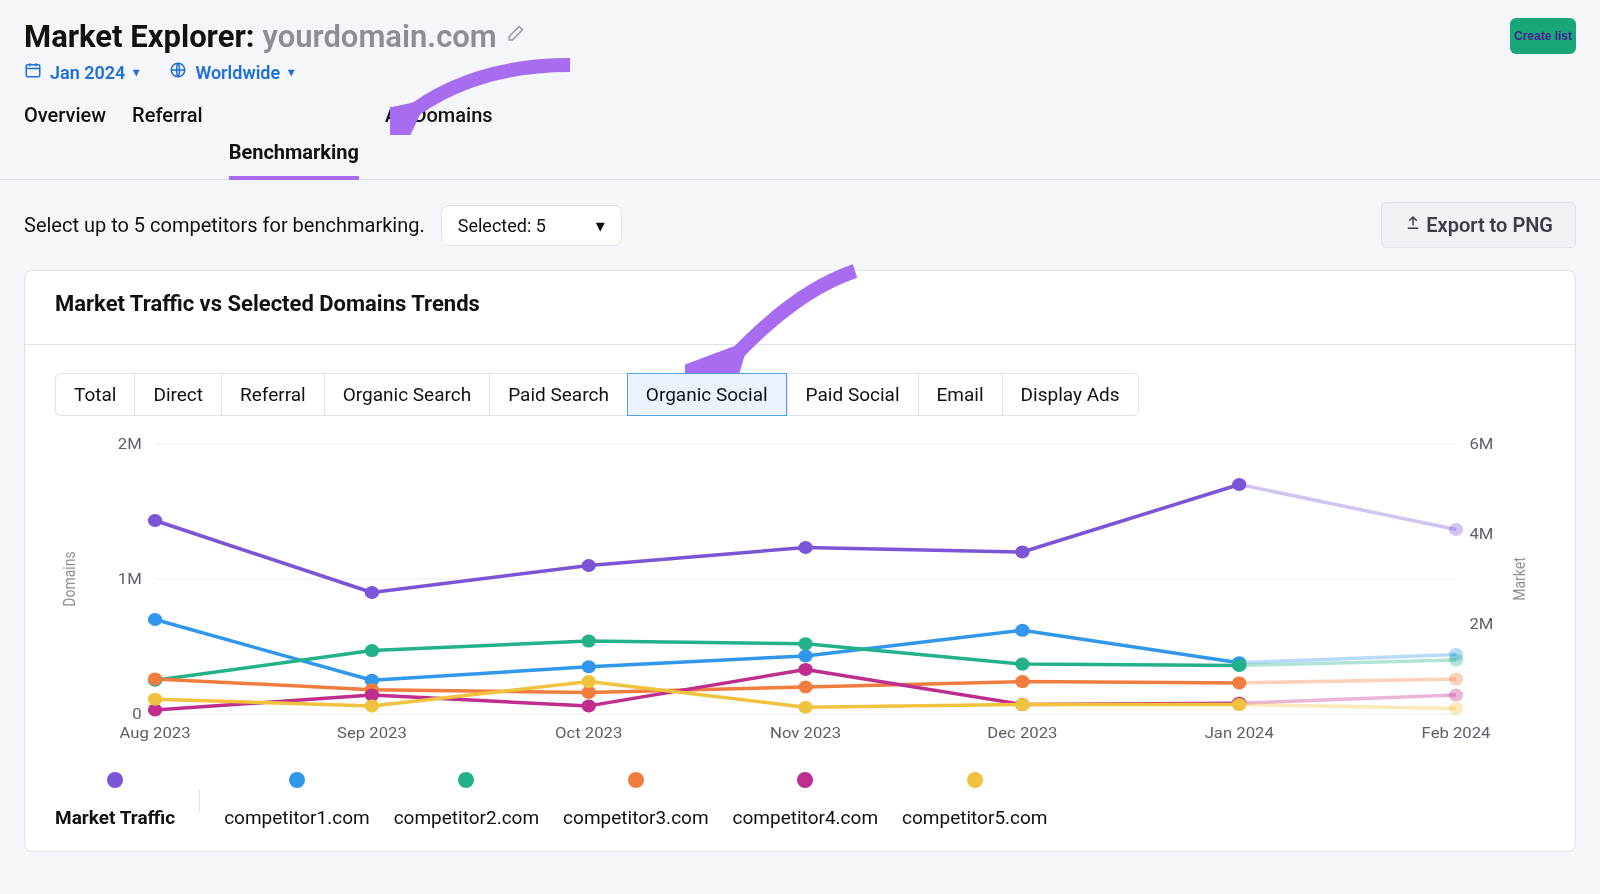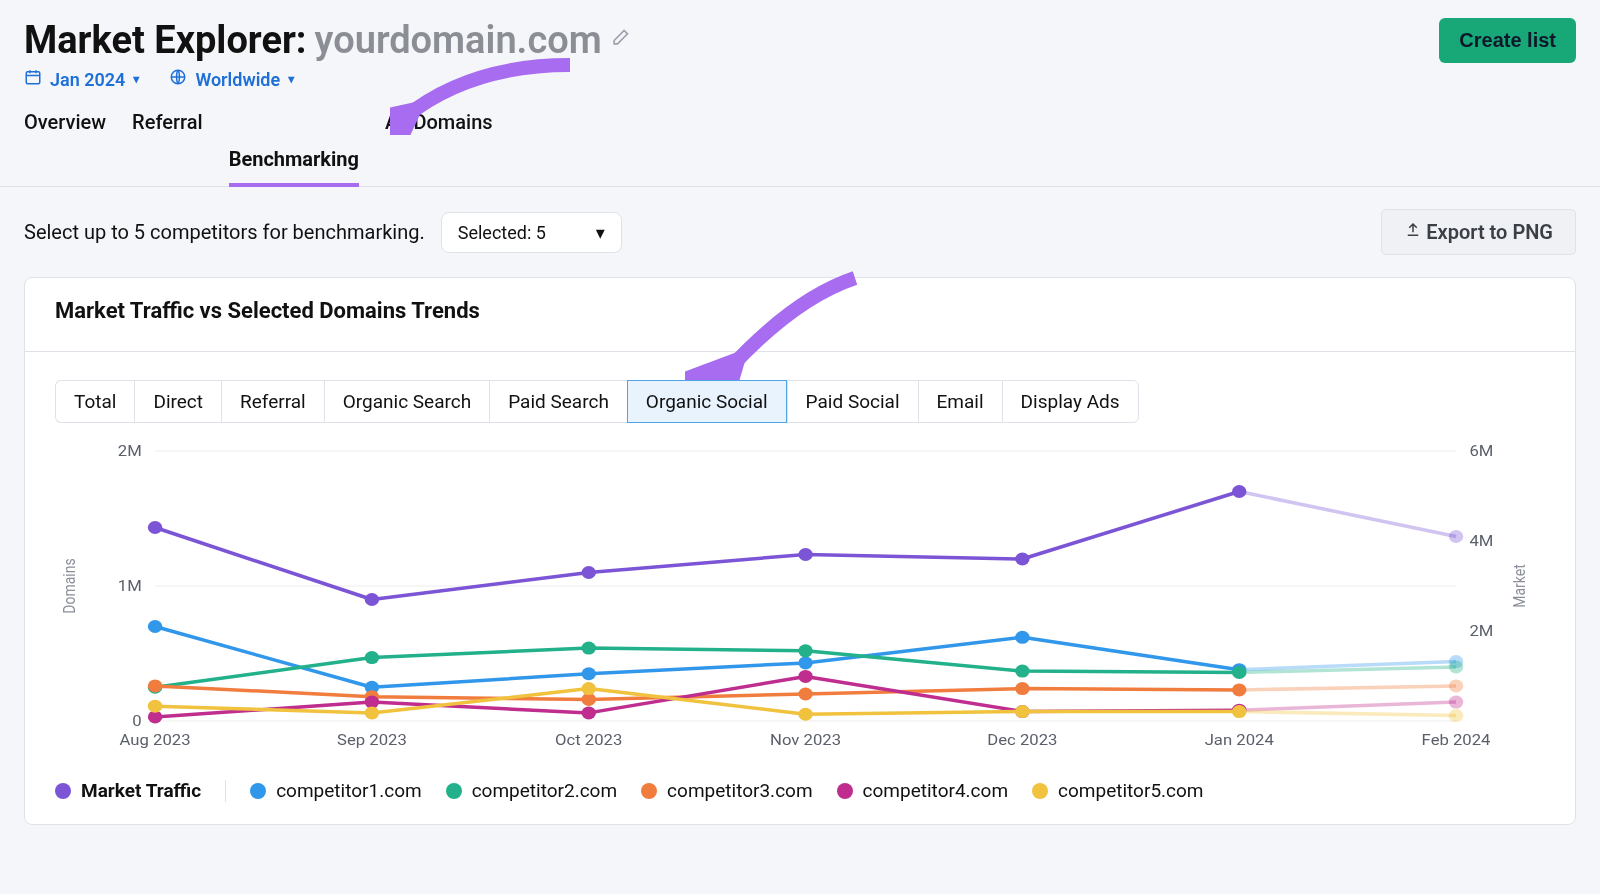--- a/index.html
+++ b/index.html
@@ -28,21 +28,21 @@
   .topbar{
     display:flex;
     align-items:flex-start;
     justify-content:space-between;
     padding:18px 24px 0 24px;
     border-bottom:1px solid var(--border);
   }
   .left-col{flex:1;}
   h1.title{
     margin:0 0 6px 0;
-    font-size:38px;
+    font-size:31px;
     font-weight:700;
     display:flex;
     align-items:center;
     gap:8px;
   }
   .title .domain{color:#8b8e95;font-weight:600;}
   .pencil{color:#9ca1ab;font-size:20px;cursor:pointer;}
   .selectors-row{
     display:flex;
     gap:30px;
@@ -69,24 +69,24 @@
     font-weight:500;
   }
   .tab.active{
     font-weight:700;
     border-bottom:4px solid #a86cf0;
     margin-bottom:-1px;
     margin-top:37px;
   }
   .create-btn{
     background:#18a878;
-    color:#0f172a;
+    color:#4c1d95;
     border:none;
-    padding:11px 20px;
-    font-size:20px;
+    padding:11px 4px;
+    font-size:12px;
     font-weight:700;
     border-radius:6px;
     cursor:pointer;
   }
   .controls-row{
     display:flex;
     align-items:center;
     justify-content:space-between;
     padding:22px 24px;
   }
@@ -155,21 +155,21 @@
   .axis-title{font-size:14px;fill:#8a8f99;}
   .grid-line{stroke:#ededed;stroke-width:1;}
   .legend{
     display:flex;
     flex-wrap:wrap;
     gap:24px;
     align-items:center;
     padding:8px 30px 0 30px;
     font-size:19px;
   }
-  .legend-item{display:inline-flex;align-items:center;gap:10px;}
+  .legend-item{display:inline-flex;align-items:center;gap:18px;flex-direction:column;}
   .legend-item.bold .lbl{font-weight:700;}
   .swatch{width:16px;height:16px;border-radius:50%;display:inline-block;}
   .legend-sep{width:1px;height:22px;background:var(--border);}
   
   .arrow{position:absolute;pointer-events:none;}
 </style>
 </head>
 <body>
 
 <div class="page">

